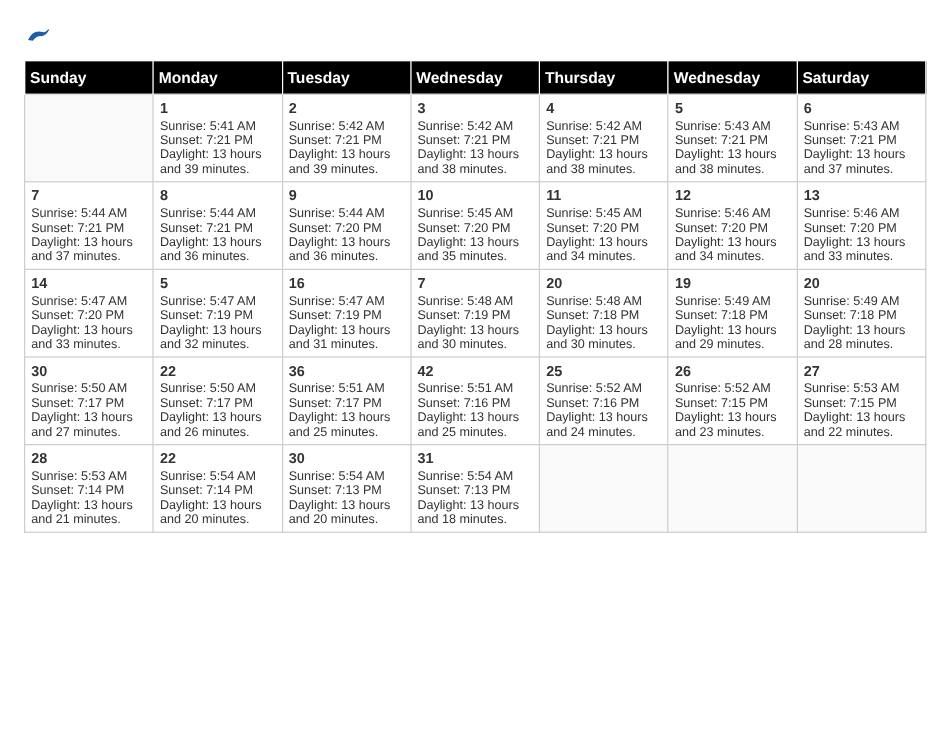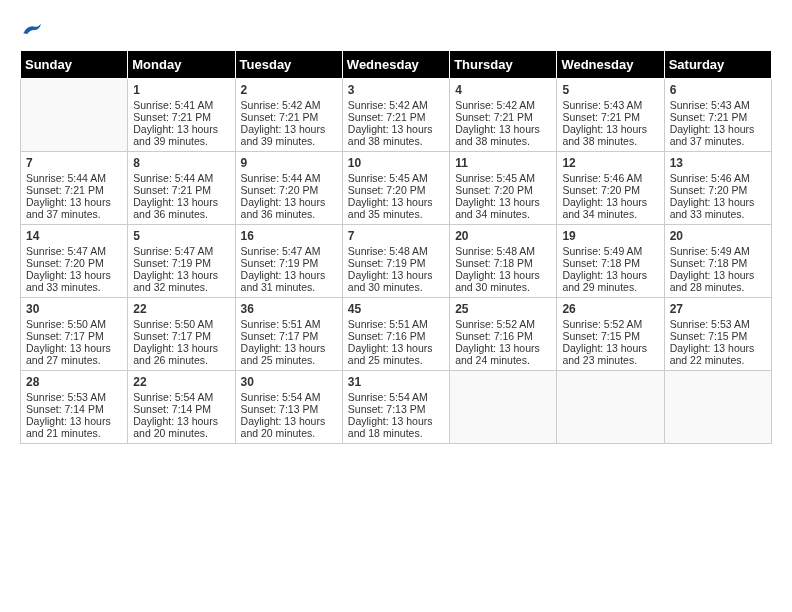--- a/index.html
+++ b/index.html
@@ -258,21 +258,21 @@
           <div>Sunset: 7:17 PM</div>
           <div>Daylight: 13 hours and 26 minutes.</div>
         </td>
         <td>
           <span class="day-num">36</span>
           <div>Sunrise: 5:51 AM</div>
           <div>Sunset: 7:17 PM</div>
           <div>Daylight: 13 hours and 25 minutes.</div>
         </td>
         <td>
-          <span class="day-num">45</span>
+          <span class="day-num">42</span>
           <div>Sunrise: 5:51 AM</div>
           <div>Sunset: 7:16 PM</div>
           <div>Daylight: 13 hours and 25 minutes.</div>
         </td>
         <td>
           <span class="day-num">25</span>
           <div>Sunrise: 5:52 AM</div>
           <div>Sunset: 7:16 PM</div>
           <div>Daylight: 13 hours and 24 minutes.</div>
         </td>

